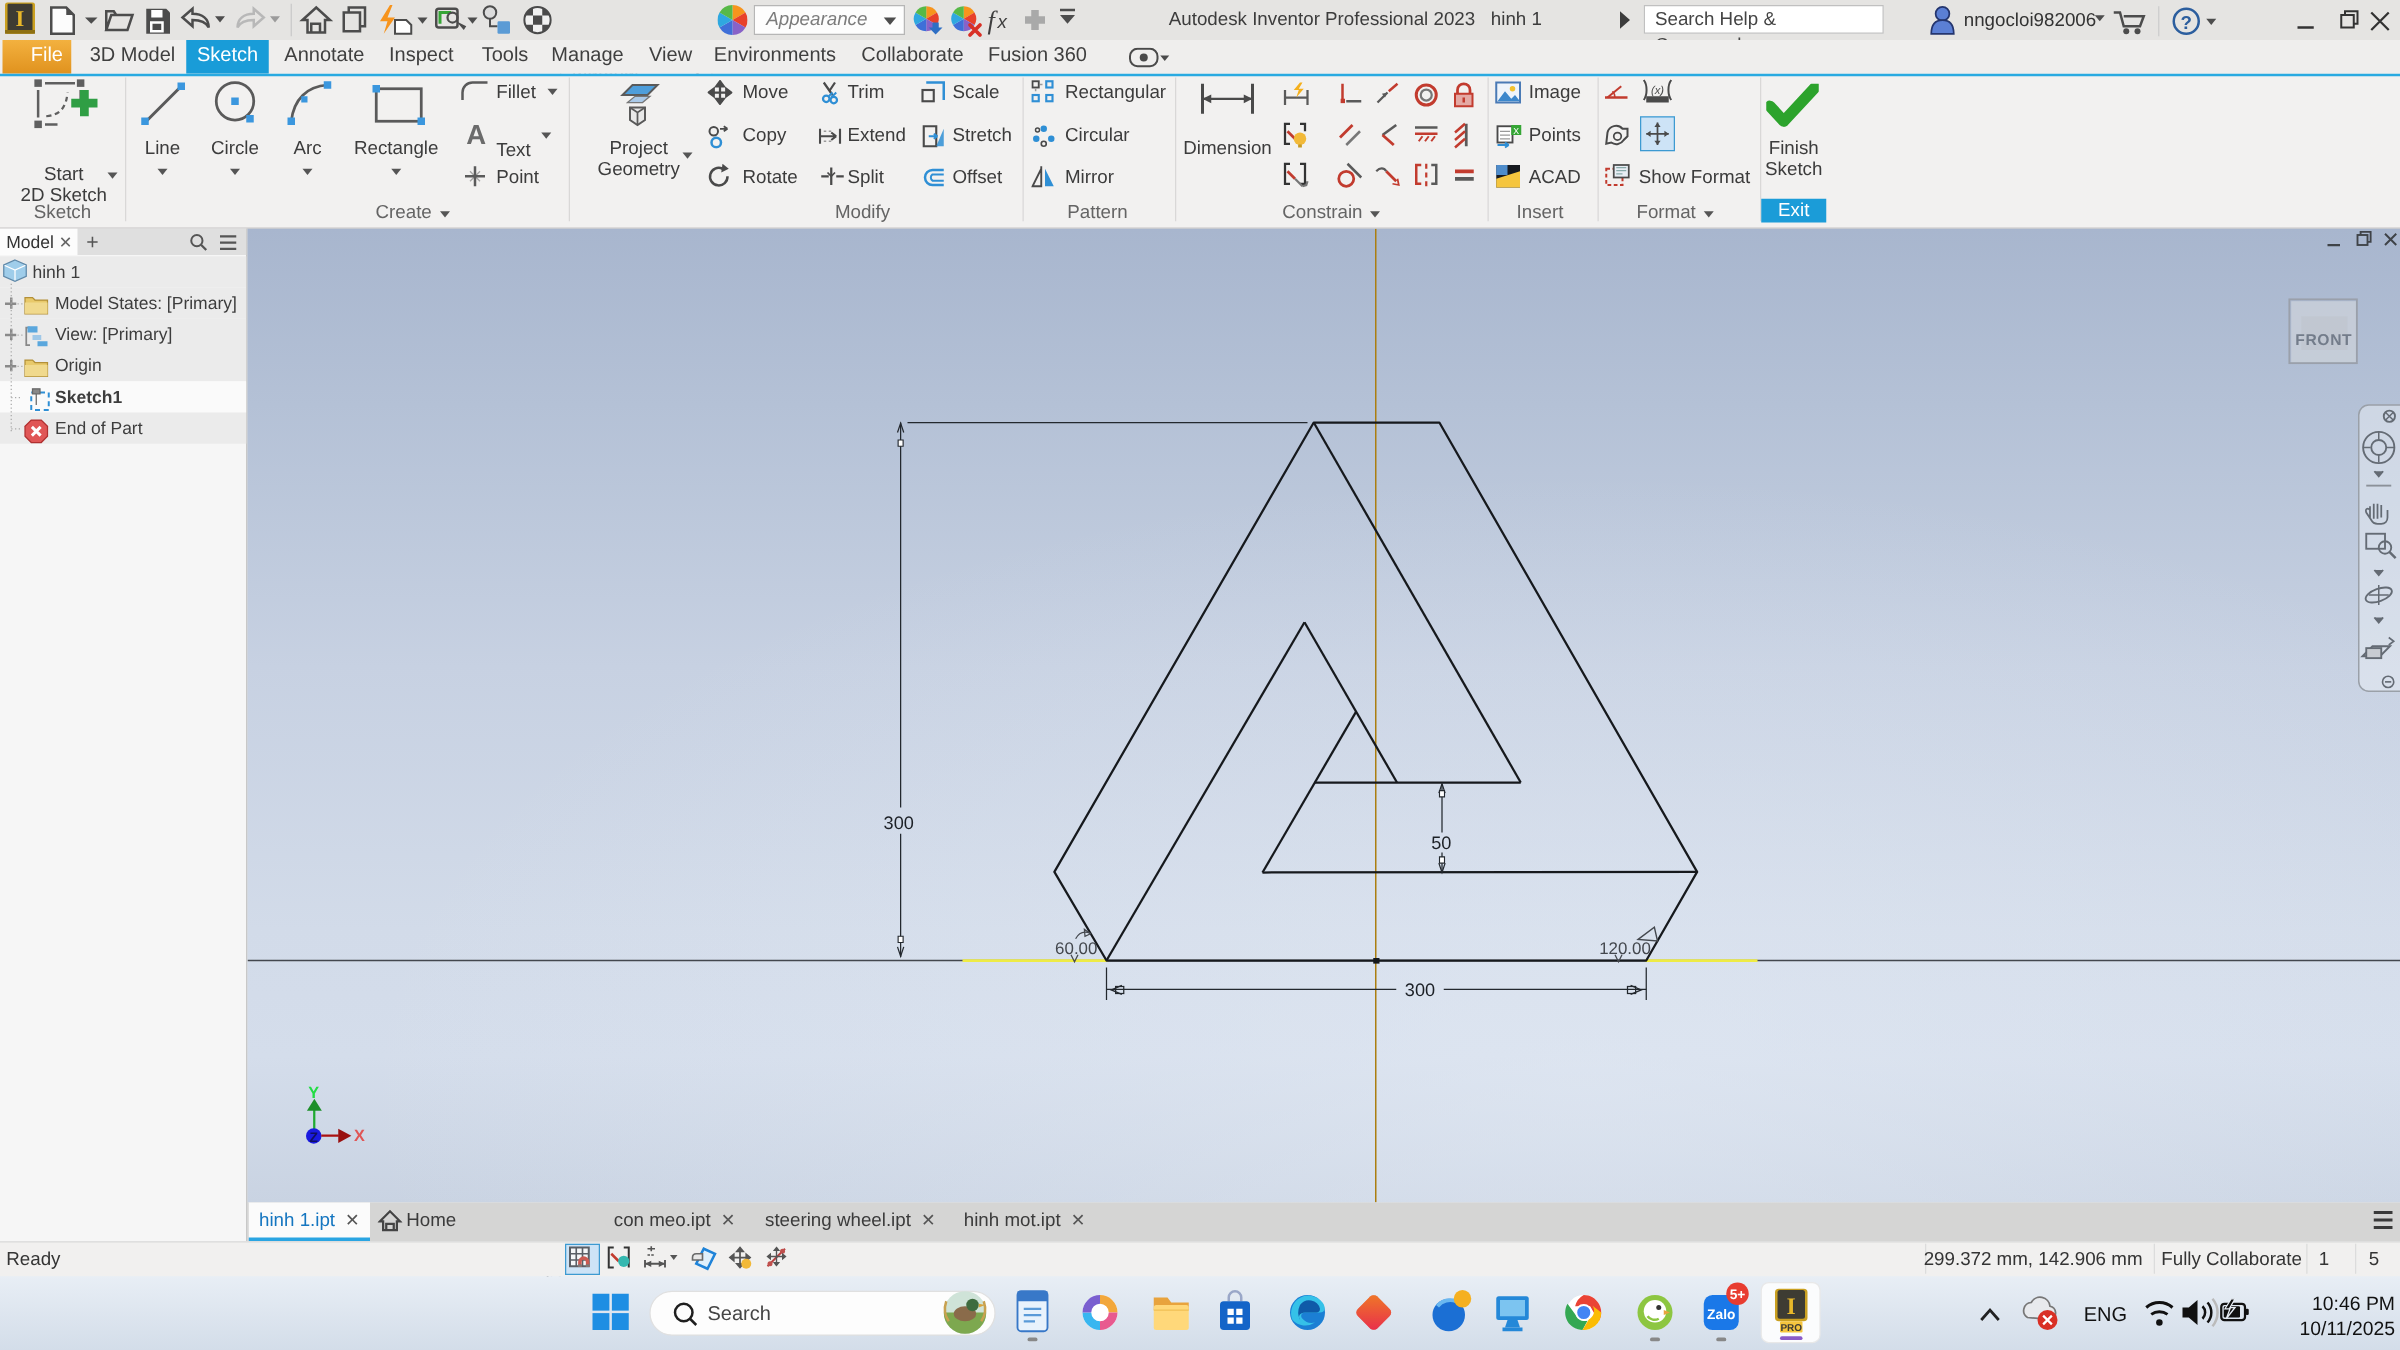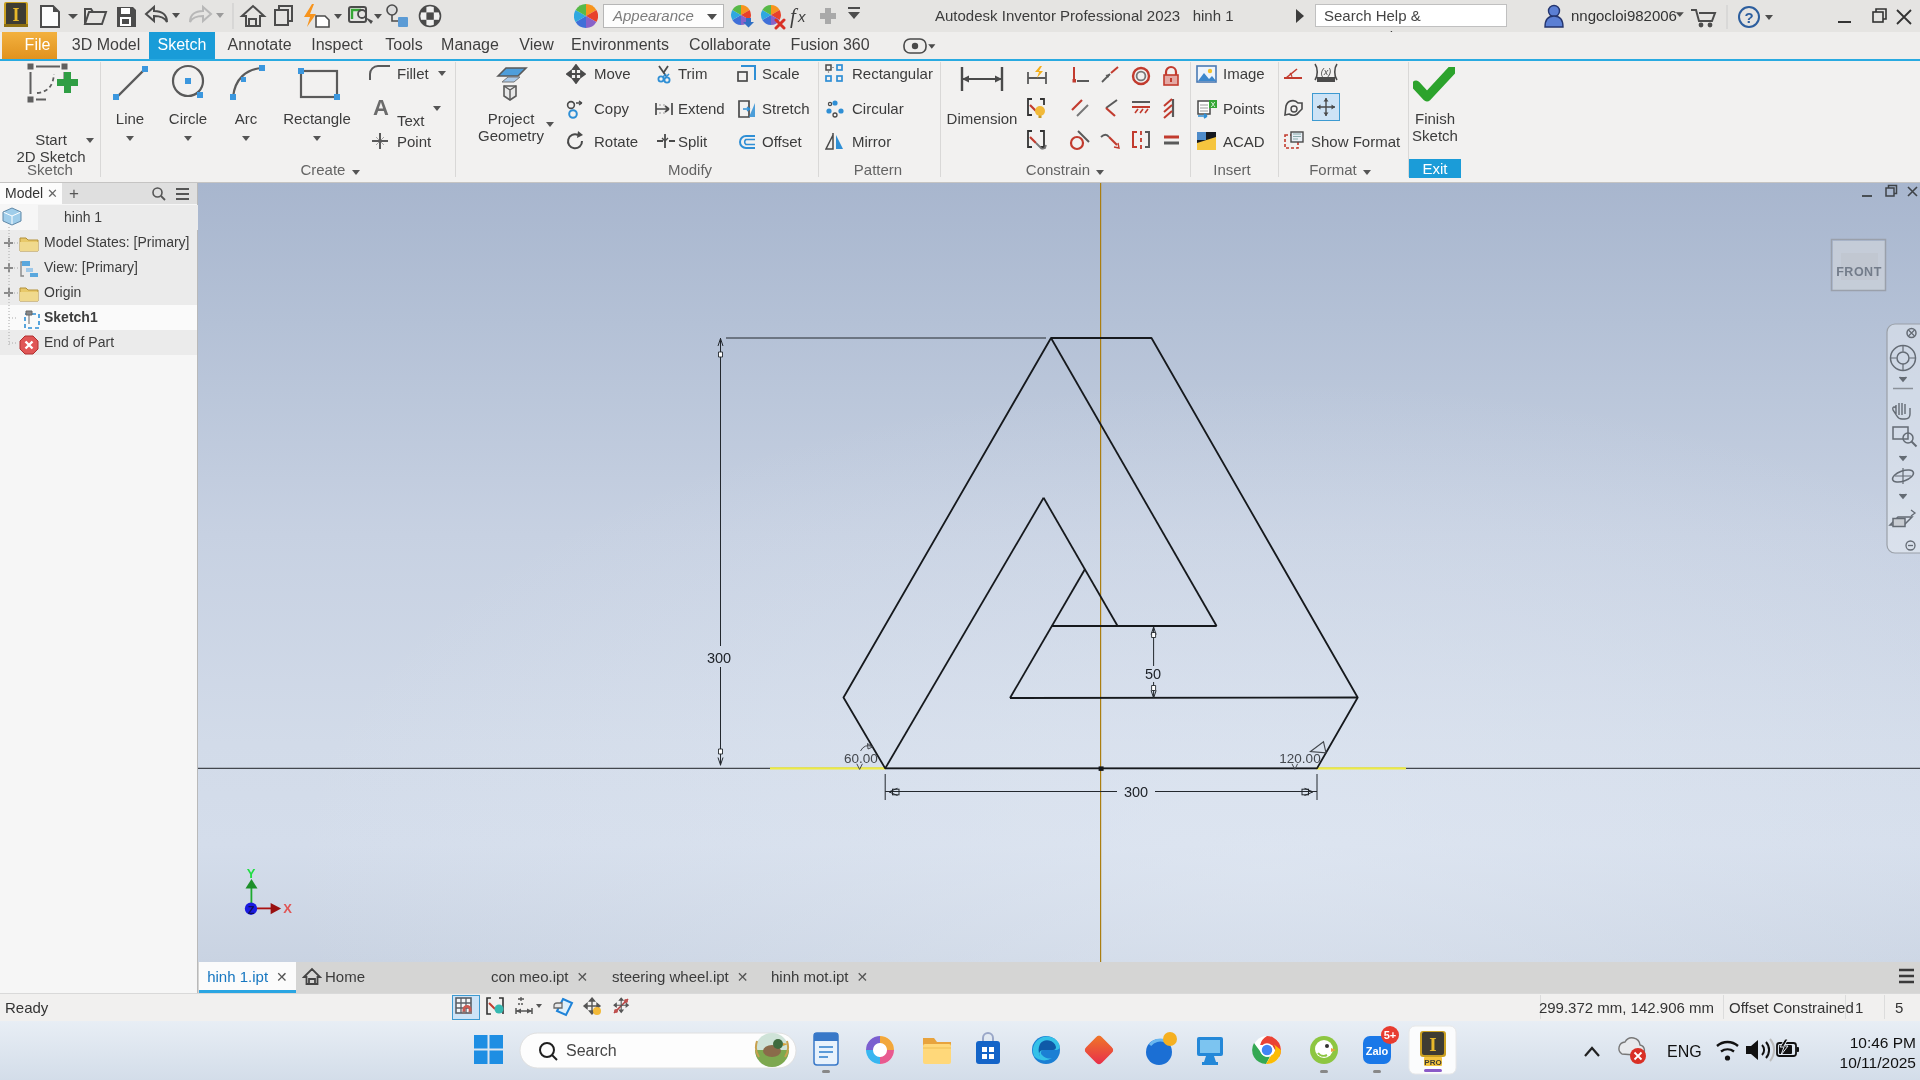--- a/index.html
+++ b/index.html
@@ -507,21 +507,21 @@
   <div class="abs" style="left:0;top:183px;width:62px;height:21px;background:#fcfcfc;font-size:14px;color:#333;line-height:20px;padding-left:5px;">Model <span style="color:#666;font-size:13px;">✕</span></div>
   <div class="abs" style="left:69px;top:184px;font-size:17px;color:#555;">+</div>
   <svg class="abs" style="left:151px;top:186px;" width="16" height="16" viewBox="0 0 16 16">
     <circle cx="6.5" cy="6.5" r="4.5" fill="none" stroke="#555" stroke-width="1.6"></circle>
     <path d="M10 10 l4 4" stroke="#555" stroke-width="1.8"></path>
   </svg>
   <svg class="abs" style="left:175px;top:187px;" width="16" height="14">
       <path d="M1 2 h13 M1 7 h13 M1 12 h13" stroke="#555" stroke-width="1.8"></path>
     </svg>
 
-  <div class="trow" style="top:205px;background:#ebebeb;margin-left:38px;"><span style="margin-left:26px;">hinh 1</span></div>
+  <div class="trow" style="top:205px;background:#ebebeb;"><span style="margin-left:26px;">hinh 1</span></div>
   <div class="trow" style="top:230px;background:#ebebeb;"><span style="margin-left:44px;">Model States: [Primary]</span></div>
   <div class="trow" style="top:255px;background:#ebebeb;"><span style="margin-left:44px;">View: [Primary]</span></div>
   <div class="trow" style="top:280px;background:#ebebeb;"><span style="margin-left:44px;">Origin</span></div>
   <div class="trow" style="top:305px;background:#fafafa;font-weight:bold;"><span style="margin-left:44px;">Sketch1</span></div>
   <div class="trow" style="top:330px;background:#ebebeb;"><span style="margin-left:44px;">End of Part</span></div>
   <div class="plus" style="top:238px;"></div>
   <div class="plus" style="top:263px;"></div>
   <div class="plus" style="top:288px;"></div>
   <svg class="abs" style="left:0;top:205px;" width="60" height="160" viewBox="0 0 60 160">
     <path d="M9 22 v120" stroke="#aaa" stroke-width="1" stroke-dasharray="1 2"></path>
@@ -690,21 +690,21 @@
       <path d="M1 3 h15 M1 9 h15 M1 15 h15" stroke="#3a3a3a" stroke-width="2.4"></path>
     </svg>
 
   <div class="abs" id="statusbar"></div>
   <div class="abs" style="left:5px;top:999px;font-size:15px;color:#343434;">Ready</div>
   <div class="ssep" style="left:1540px;top:995px;"></div>
   <div class="ssep" style="left:1723px;top:995px;"></div>
   <div class="ssep" style="left:1845px;top:995px;"></div>
   <div class="ssep" style="left:1884px;top:995px;"></div>
   <div class="abs" style="left:1480px;width:234px;top:999px;font-size:15px;color:#343434;text-align:right;">299.372 mm, 142.906 mm</div>
-  <div class="abs" style="left:1729px;top:999px;font-size:15px;color:#343434;">Offset Constrained</div>
+  <div class="abs" style="left:1729px;top:999px;font-size:15px;color:#343434;">Fully Collaborate</div>
   <div class="abs" style="left:1855px;top:999px;font-size:15px;color:#343434;">1</div>
   <div class="abs" style="left:1895px;top:999px;font-size:15px;color:#343434;">5</div>
 
   <div class="abs" style="left:452px;top:995px;width:28px;height:25px;background:#cde3f6;border:1px solid #3d9ad1;"></div>
   <svg class="abs" style="left:450px;top:995px;" width="200" height="26" viewBox="0 0 200 26">
     <g transform="translate(6,3)">
       <rect x="0" y="0" width="15" height="15" fill="#f4f6f8" stroke="#5a5f66" stroke-width="1.6"></rect>
       <path d="M0 5 h15 M0 10 h15 M5 0 v15 M10 0 v15" stroke="#5a5f66" stroke-width="1.3"></path>
       <path d="M6.5 11.5 a4.5 4.5 0 0 1 9 0 v4 h-2.8 v-4 a1.7 1.7 0 0 0 -3.4 0 v4 h-2.8 z" fill="#cb5a52"></path>
       <rect x="6.5" y="13.5" width="2.8" height="2" fill="#7a7a7a"></rect>

